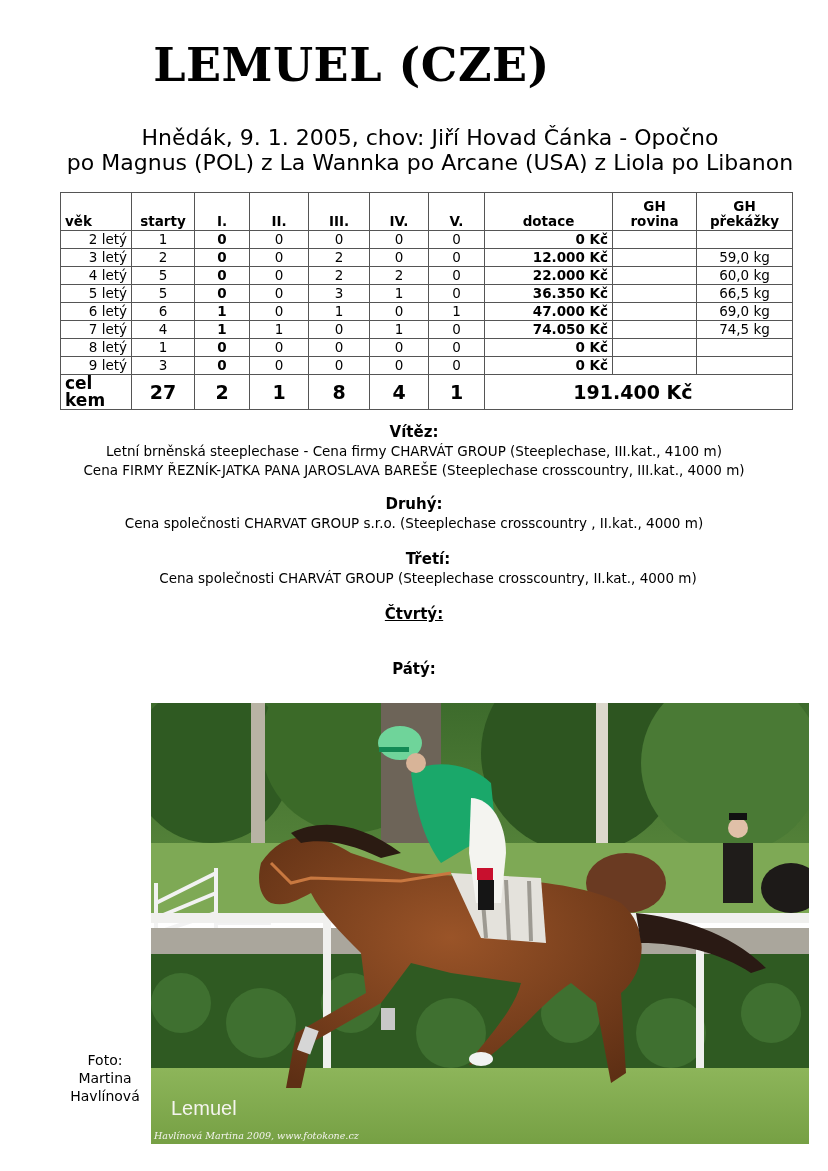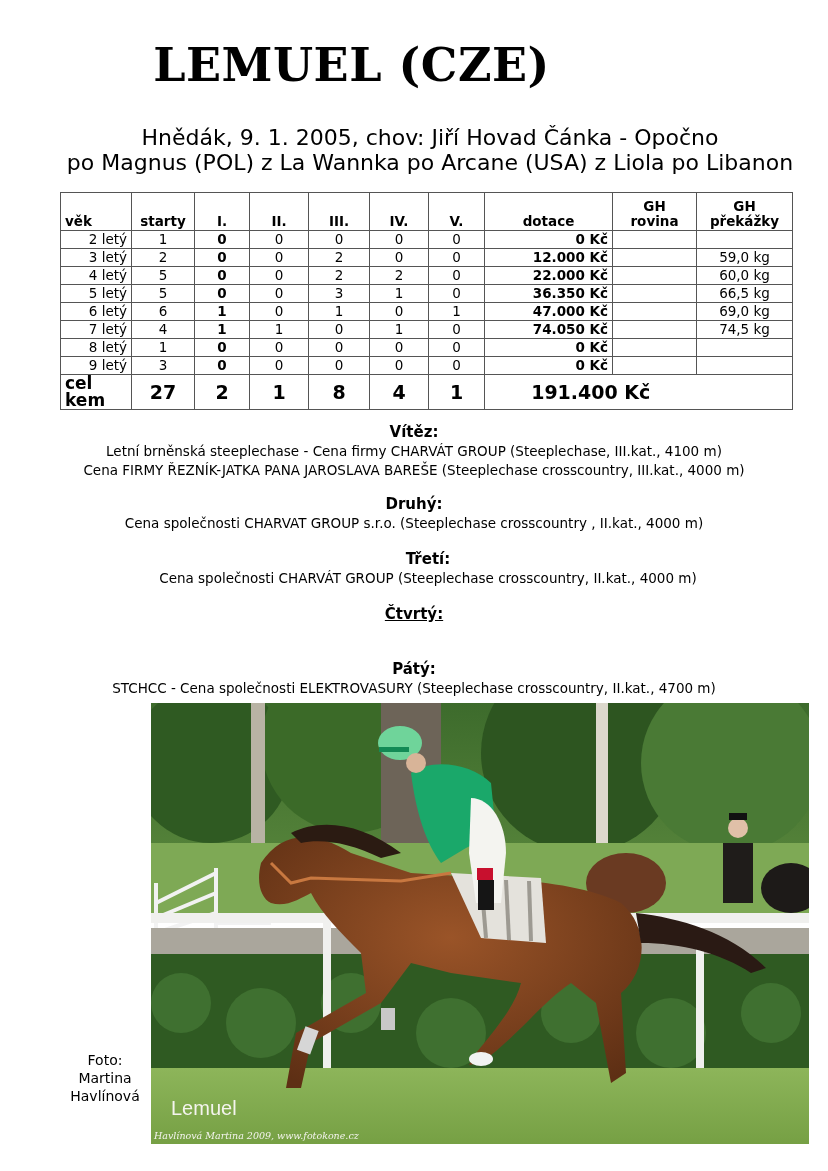--- a/index.html
+++ b/index.html
@@ -11,21 +11,21 @@
   table.stats { position: absolute; left: 60px; top: 192px; border-collapse: collapse; font-size: 13.5px; }
   table.stats td, table.stats th { border: 1px solid #555; padding: 0 4px; height: 17px; line-height: 17px; }
   table.stats th { font-weight: bold; vertical-align: bottom; height: 36px; line-height: 15px; text-align: center; padding-bottom: 1px; }
   table.stats th.lft { text-align: left; }
   td.age { text-align: right; }
   td.c { text-align: center; }
   td.r { text-align: right; font-weight: bold; }
   td.b { font-weight: bold; }
   tr.total td { font-weight: bold; font-size: 19px; height: 24px; line-height: 24px; }
   tr.total td.tl { font-size: 17px; text-align: left; vertical-align: top; line-height: 17px; }
-  tr.total td.sum { text-align: center; border-right: none; }
+  tr.total td.sum { text-align: right; border-right: none; }
   tr.total td.emptyR { border-left: none; }
   .section { position: absolute; left: 0; width: 828px; text-align: center; font-size: 13.5px; line-height: 19px; }
   .section .hd { font-weight: bold; font-size: 15px; line-height: 20px; }
   .photo { position: absolute; left: 151px; top: 703px; width: 658px; height: 441px; overflow: hidden; text-decoration: underline; }
   .caption { position: absolute; left: 62px; top: 1051px; width: 86px; text-align: center; font-size: 14px; line-height: 18px; }
 </style>
 </head>
 <body>
 
 <div class="title">LEMUEL (CZE)</div>
@@ -185,21 +185,20 @@
   <div class="hd">Třetí:</div>
   <div>Cena společnosti  CHARVÁT GROUP (Steeplechase crosscountry, II.kat., 4000 m)</div>
 </div>
 
 <div class="section" style="top:604px;text-decoration:underline;">
   <div class="hd">Čtvrtý:</div>
 </div>
 
 <div class="section" style="top:659px;">
   <div class="hd">Pátý:</div>
-  <div>STCHCC - Cena společnosti ELEKTROVASURY (Steeplechase crosscountry, II.kat.,  4700 m)</div>
 </div>
 
 <div class="caption">
   <div>Foto:</div>
   <div>Martina</div>
   <div>Havlínová</div>
 </div>
 
 <div class="photo">
   <svg width="658" height="441" viewBox="0 0 658 441">

